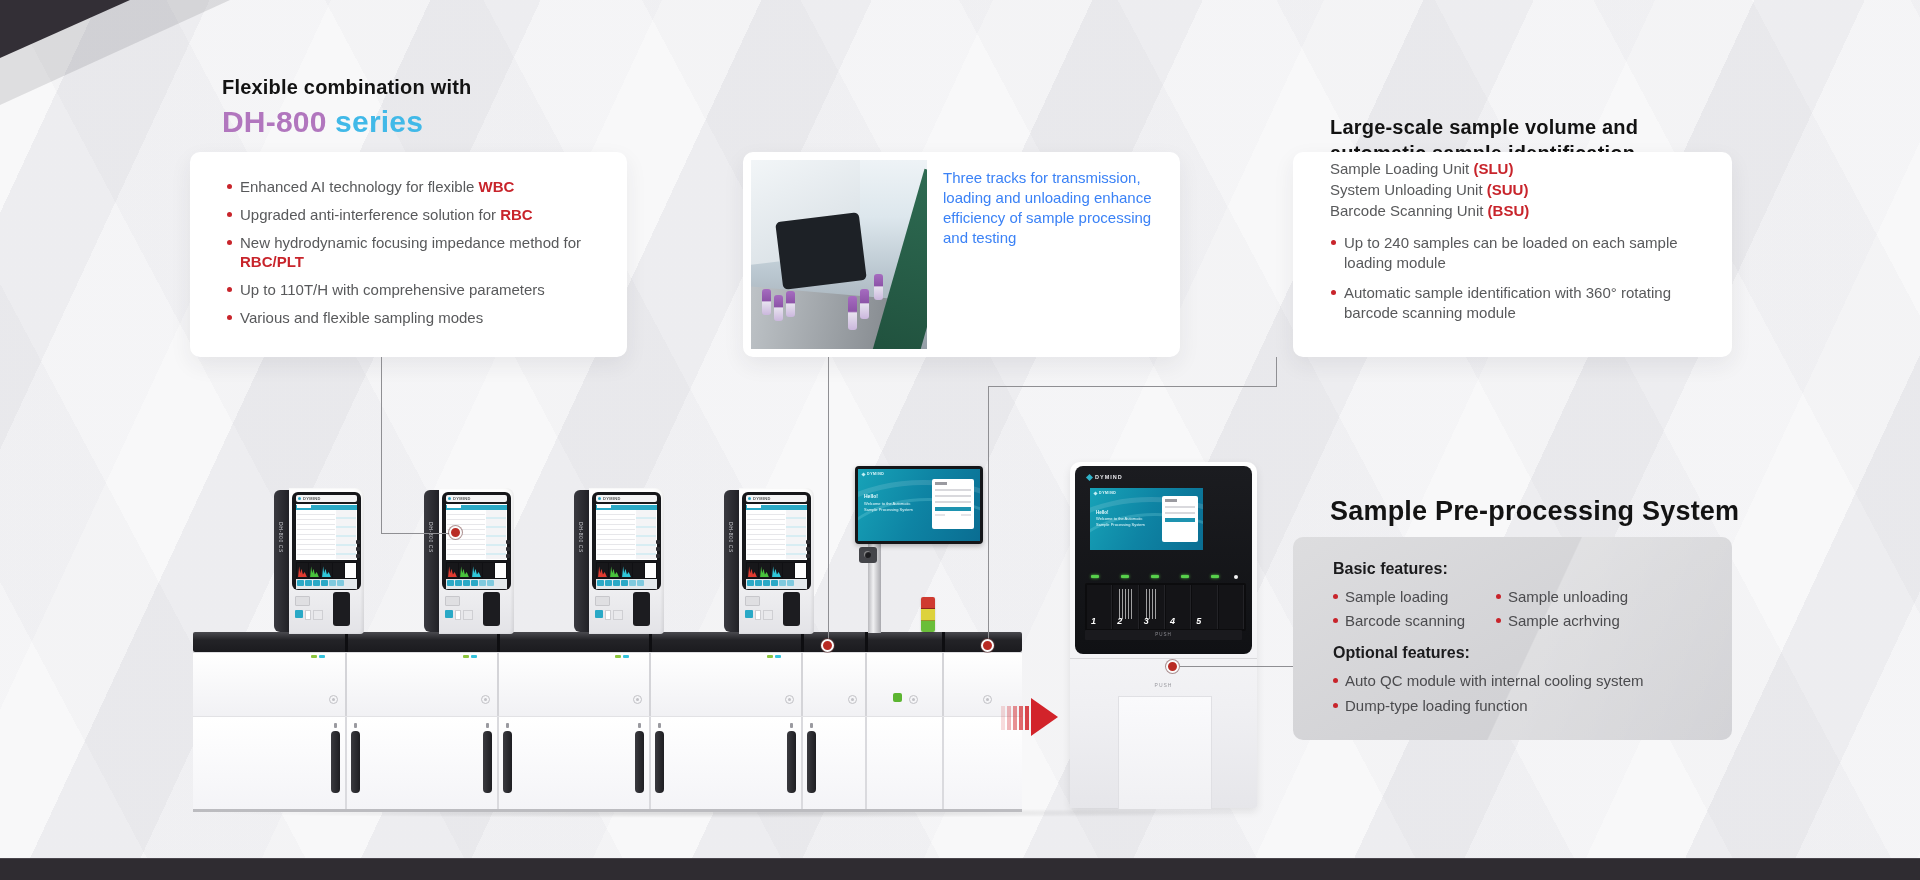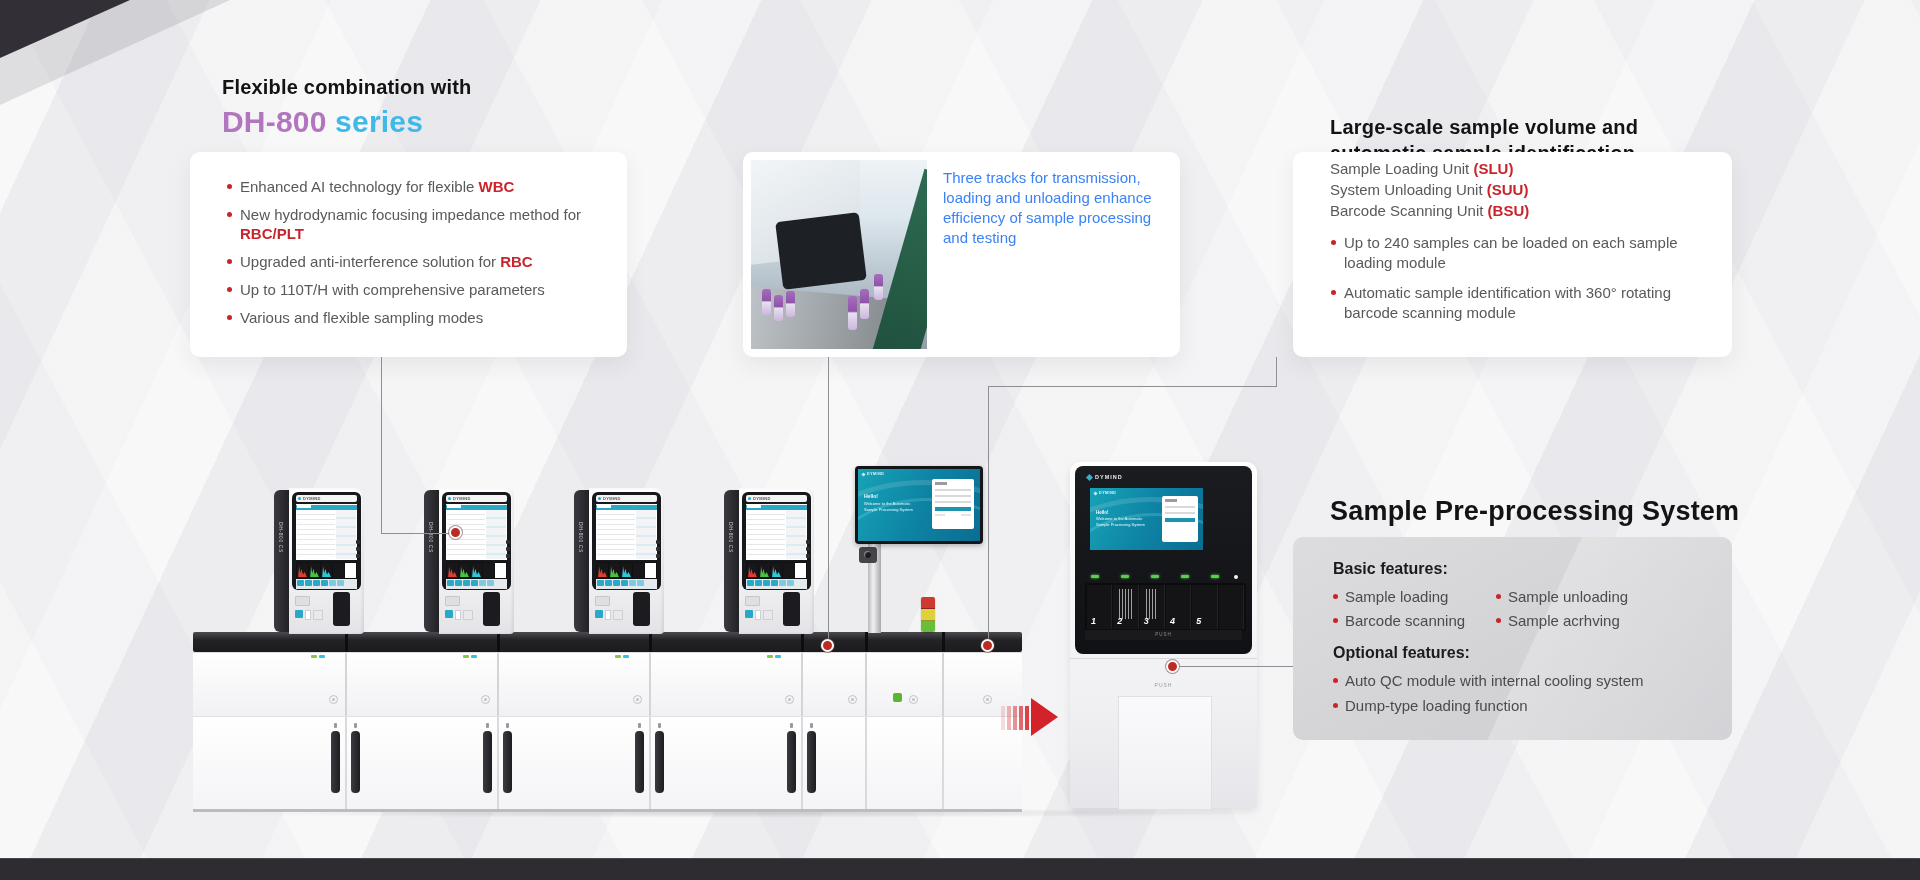--- a/index.html
+++ b/index.html
@@ -203,22 +203,22 @@
   </div>
   <div class="sec-title" style="left:1330px;top:74px;margin-top:40px;">
     <div>Large-scale sample volume and</div>
     <div>automatic sample identification</div>
   </div>
   <div class="sec-title" id="hpre">Sample Pre-processing System</div>
 
   <div class="card" id="card1">
     <ul class="blist">
       <li><span>Enhanced AI technology for flexible </span><b>WBC</b></li>
+      <li><span>Upgraded anti-interference solution for </span><b>RBC</b></li>
       <li><span>New hydrodynamic focusing impedance method for </span><b>RBC/PLT</b></li>
-      <li><span>Upgraded anti-interference solution for </span><b>RBC</b></li>
       <li><span>Up to 110T/H with comprehensive parameters</span><b></b></li>
       <li><span>Various and flexible sampling modes</span><b></b></li>
     </ul>
   </div>
 
   <div class="card" id="card2">
     <div class="photo">
       <div class="ph-sky"></div>
       <div class="ph-machine"></div>
       <div class="ph-dark"></div>

